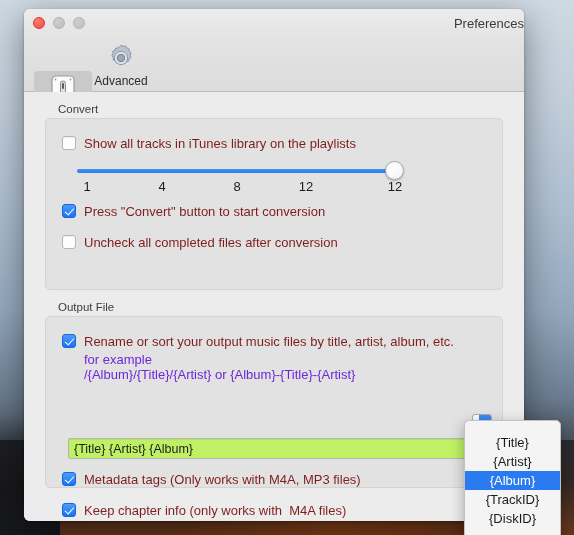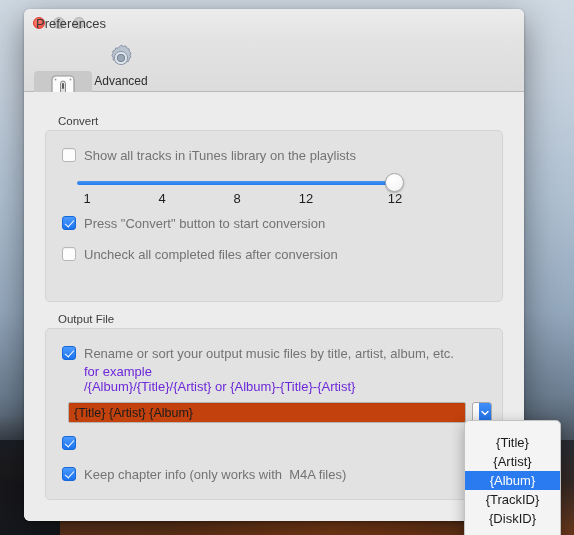--- a/index.html
+++ b/index.html
@@ -51,21 +51,21 @@
     border-radius: 6px 6px 0 0;
     background: linear-gradient(to bottom, #ececec 0%, #e3e3e3 100%);
   }
   .traffic { position: absolute; left: 9px; top: 8px; display: flex; gap: 8px; }
   .light { width: 12px; height: 12px; border-radius: 50%; }
   .light.close  { background: radial-gradient(circle at 35% 30%, #ff7f72, #f0483c); border: .5px solid #dd3b30; }
   .light.min    { background: radial-gradient(circle at 35% 30%, #cfcfcf, #bdbdbd); border: .5px solid #b3b3b3; }
   .light.zoom   { background: radial-gradient(circle at 35% 30%, #cfcfcf, #bdbdbd); border: .5px solid #b3b3b3; }
   .win-title {
     position: absolute; left: 0; right: 0; top: 7px;
-    text-align: left; font-size: 13px; color: #3b3b3b; padding-left: 12px;
+    text-align: right; font-size: 13px; color: #3b3b3b; padding-left: 12px;
   }
 
   
   .toolbar {
     position: relative;
     height: 52px;
     background: linear-gradient(to bottom, #e3e3e3 0%, #dcdcdc 100%);
     border-bottom: 1px solid #b9b9b9;
     padding-left: 10px;
     display: flex; align-items: flex-start;
@@ -78,21 +78,21 @@
   .tbitem.selected { background: #c9c9c9; height: 40px; margin-top: 31px; }
   .tb-label { font-size: 12px; color: #2e2e2e; line-height: 13px; }
   .tbicon { width: 32px; height: 32px; }
 
   
   .content {
     position: relative;
     height: 429px;
     background: #ececec;
     border-radius: 0 0 6px 6px;
-    padding: 12px 21px;
+    padding: 0 21px;
   }
 
   .group-label {
     font-size: 11.5px; color: #3d3d3d;
     padding: 11px 0 3px 13px;
   }
   .groupbox {
     background: #e2e2e2;
     border: 1px solid #d4d4d4;
     border-radius: 5px;
@@ -119,21 +119,21 @@
     background: linear-gradient(to bottom, #4c9bff 0%, #1a72ef 100%);
     border: 1px solid #1667d8;
   }
   .cbox.on::after {
     content: "";
     position: absolute; left: 4px; top: 1px;
     width: 4px; height: 8px;
     border: solid #fff; border-width: 0 1.8px 1.8px 0;
     transform: rotate(42deg);
   }
-  .cb-label { font-size: 13px; color: #737373; white-space: pre; }
+  .cb-label { font-size: 13px; color: #7f1d1d; white-space: pre; }
 
   
   .slider-wrap { position: relative; margin: 8px 0 0 15px; width: 330px; height: 38px; }
   .track {
     position: absolute; left: 0; top: 7px;
     width: 318px; height: 4px; border-radius: 2px;
     background: linear-gradient(to bottom, #3f93f5, #2a7bef);
   }
   .thumb {
     position: absolute; left: 308px; top: -1px;
@@ -151,27 +151,28 @@
   
   .example-line {
     font-size: 13px; color: #6d28d9;
     margin-left: 22px; white-space: pre;
   }
 
   
   .input-row { position: relative; margin: 8px 0 0 6px; display: flex; align-items: center; }
   .text-input {
     width: 398px; height: 21px;
-    background: #c2410c;
+    background: #bef264;
     border: 1px solid #b4b4b4;
     border-radius: 2px;
     font-size: 12.5px; color: #1d1d1d;
     padding: 0 5px; line-height: 19px;
     font-family: "Liberation Sans", sans-serif;
     box-shadow: inset 0 1px 1px rgba(0,0,0,.06);
+    margin-top: 48px;
   }
   .popup-btn {
     position: relative;
     margin-left: 6px;
     width: 20px; height: 21px;
     border: 1px solid #a9a9a9;
     border-radius: 3px;
     background: linear-gradient(to bottom, #fdfdfd, #efefef);
     display: flex; align-items: center; justify-content: flex-end;
     overflow: hidden;
@@ -302,20 +303,21 @@
             <div class="blue">
               <svg width="8" height="6" viewBox="0 0 8 6">
                 <path d="M1 1.5 L4 4.5 L7 1.5" fill="none" stroke="#ffffff" stroke-width="1.4" stroke-linecap="round" stroke-linejoin="round"></path>
               </svg>
             </div>
           </div>
         </div>
 
         <div class="row sp2">
           <span class="cbox on"></span>
+          <span class="cb-label">Metadata tags (Only works with M4A, MP3 files)</span>
         </div>
 
         <div class="row sp2">
           <span class="cbox on"></span>
           <span class="cb-label">Keep chapter info (only works with  M4A files)</span>
         </div>
       </div>
     </div>
 
     <div id="dropdown-menu">

